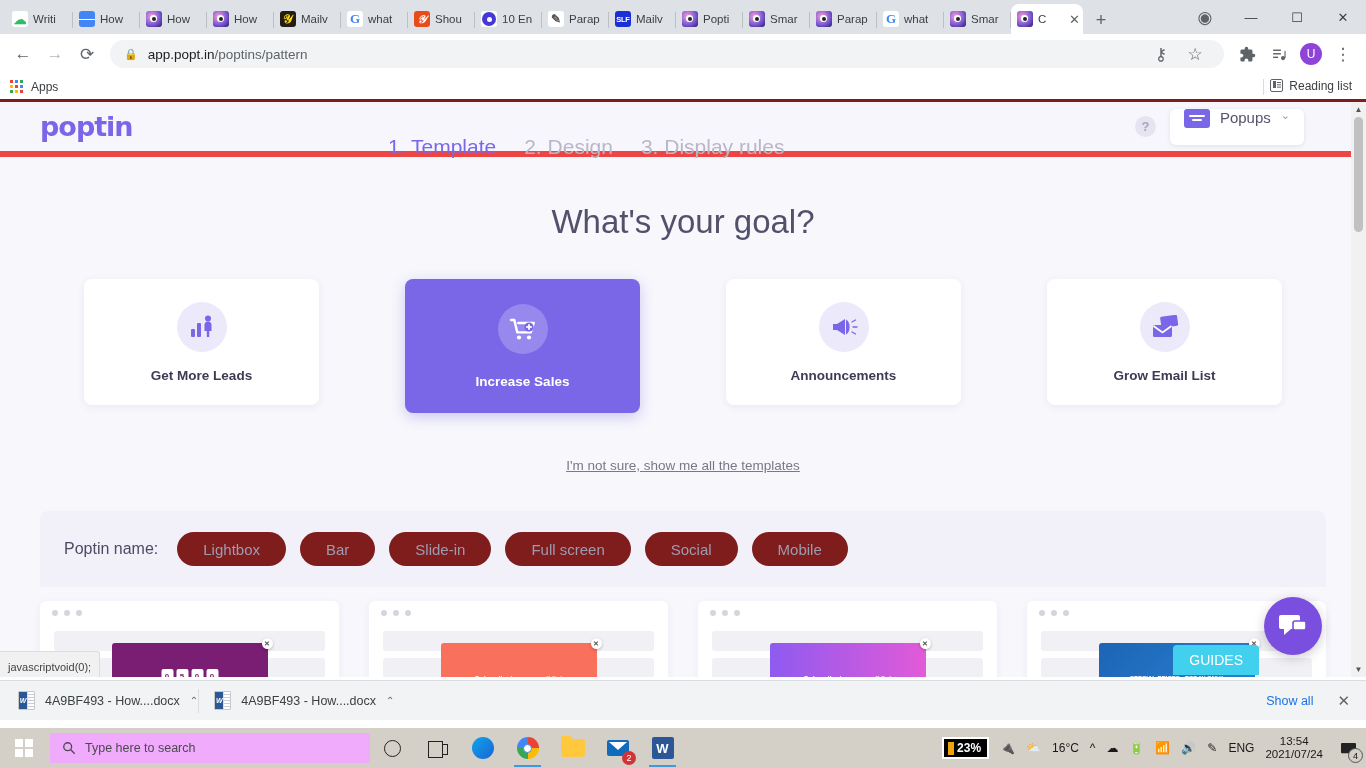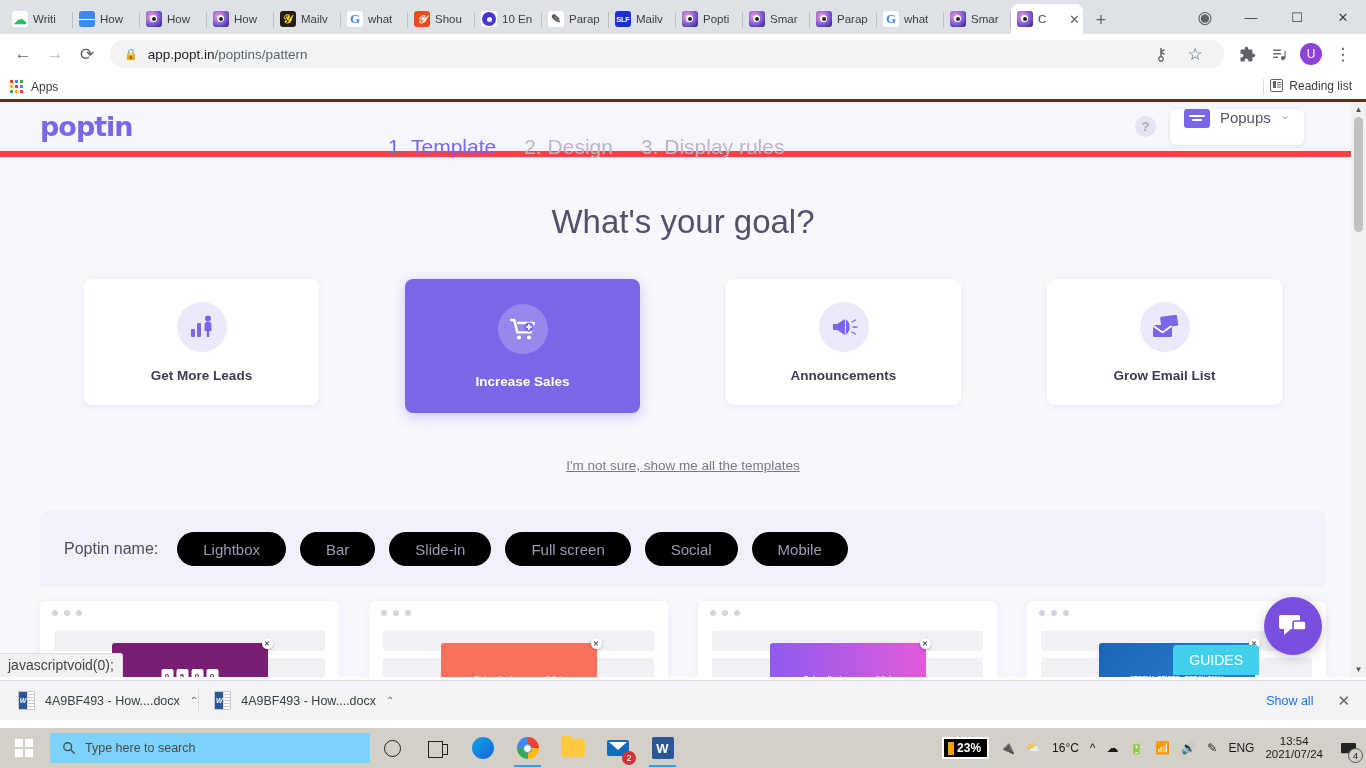--- a/index.html
+++ b/index.html
@@ -114,21 +114,21 @@
   .card.selected .card-ico { background: rgba(255,255,255,.22); margin-bottom: 20px; }
   .card-label { font-size: 13.5px; font-weight: bold; color: #3d3b54; }
   .card.selected .card-label { color: #fff; }
 
   .all-templates { text-align: center; margin-top: 43px; }
   .all-templates a { font-size: 13.5px; color: #7a7888; text-decoration: underline; }
 
   .filter-bar { margin: 37px 40px 0; background: #f2f1fa; border-radius: 8px 8px 0 0;
     height: 76px; display: flex; align-items: center; padding-left: 24px; gap: 14px; }
   .filter-label { font-size: 16px; color: #4d4b63; margin-right: 5px; }
-  .pill { background: #000000; border-radius: 20px; height: 34px; display: flex;
+  .pill { background: #7f1d1d; border-radius: 20px; height: 34px; display: flex;
     align-items: center; justify-content: center; font-size: 15px; color: #9d9bb0;
     padding: 0 26px; }
 
   .thumbs { display: flex; gap: 30px; margin: 14px 40px 0; }
   .thumb { flex: 1; height: 120px; background: #fff; border-radius: 6px 6px 0 0;
     box-shadow: 0 2px 8px rgba(60,50,120,.06); overflow: hidden; position: relative; }
   .thumb-bar { height: 24px; display: flex; align-items: center; gap: 6px; padding-left: 12px; }
   .thumb-bar i { width: 6px; height: 6px; border-radius: 50%; background: #d5d5de; }
   .thumb-body { padding: 6px 14px; position: relative; height: 96px; }
   .ph { background: #f0f0f5; border-radius: 3px; height: 20px; margin-bottom: 7px; }
@@ -147,21 +147,21 @@
   .countdown span { background: #fff; color: #7a1e73; font-size: 8px; width: 12px; height: 14px;
     display: flex; align-items: center; justify-content: center; border-radius: 2px; }
 
   .chat-bubble { position: absolute; right: 44px; bottom: 22px; width: 58px; height: 58px;
     border-radius: 50%; background: #7a4fe0; display: flex; align-items: center; justify-content: center;
     box-shadow: 0 3px 12px rgba(0,0,0,.2); }
   .guides-tab { position: absolute; right: 107px; bottom: 2px; background: #41d0ee;
     color: #fff; font-size: 14px; padding: 7px 16px; border-radius: 4px 4px 0 0; }
 
   .statusbar { position: absolute; left: 0; bottom: 0; background: #f1f1f1;
-    font-size: 14px; color: #444; padding: 3px 8px 4px; border-radius: 0 3px 0 0;
+    font-size: 11px; color: #444; padding: 9px 8px 4px; border-radius: 0 3px 0 0;
     border: 1px solid #ddd; border-left: none; border-bottom: none; }
 
   .vscroll { position: absolute; right: 0; top: 0; width: 15px; height: 575px; background: #f1f1f1; }
   .vscroll .up, .vscroll .down { height: 15px; display:flex; align-items:center; justify-content:center;
     font-size: 8px; color: #50555c; }
   .vthumb { position: absolute; top: 15px; left: 3px; width: 9px; height: 115px;
     background: #c1c1c1; border-radius: 5px; }
 
   
   .downloadbar { position: absolute; left: 0; top: 680px; width: 1366px; height: 40px;
@@ -178,21 +178,21 @@
   .dl-right { margin-left: auto; display: flex; align-items: center; gap: 24px; padding-right: 6px; }
   .showall { font-size: 12.5px; color: #1a73e8; }
   .dl-close { font-size: 15px; color: #5f6368; }
 
   
   .taskbar { position: absolute; left: 0; top: 728px; width: 1366px; height: 40px;
     background: #d4d0c8; display: flex; align-items: center; }
   .tb-start { width: 48px; height: 40px; display: flex; align-items: center; justify-content: center; }
   .win-logo { display: grid; grid-template-columns: 8px 8px; grid-template-rows: 8px 8px; gap: 2px; }
   .win-logo i { background: #fff; display: block; }
-  .tb-search { width: 320px; height: 30px; background: #7dd3fc; display: flex;
+  .tb-search { width: 320px; height: 30px; background: #f0abfc; display: flex;
     align-items: center; gap: 9px; padding: 0 12px; font-size: 12.5px; color: #4a4a4a; margin-left: 2px; }
   .tb-icon { width: 45px; height: 40px; display: flex; align-items: center; justify-content: center; position: relative; }
   .tb-icon.running::after { content:""; position:absolute; bottom:1px; left:9px; right:9px; height:2px; background:#3c9ae0; }
   .tray { margin-left: auto; display: flex; align-items: center; gap: 11px; padding-right: 4px; font-size: 12px; color: #1a1a1a; }
   .battery-badge { background: #000; color: #fff; font-size: 12px; font-weight: bold;
     padding: 2px 6px 2px 4px; border: 2px solid #fff; display: flex; align-items: center; gap: 3px; }
   .battery-badge i { width: 6px; height: 13px; background: #f0a30a; display: block; }
   .clock { text-align: center; line-height: 1.15; font-size: 11.5px; }
   .notif { width: 28px; height: 28px; display: flex; align-items: center; justify-content: center; position: relative; }
   .notif-count { position: absolute; right: -1px; bottom: -1px; width: 15px; height: 15px;

